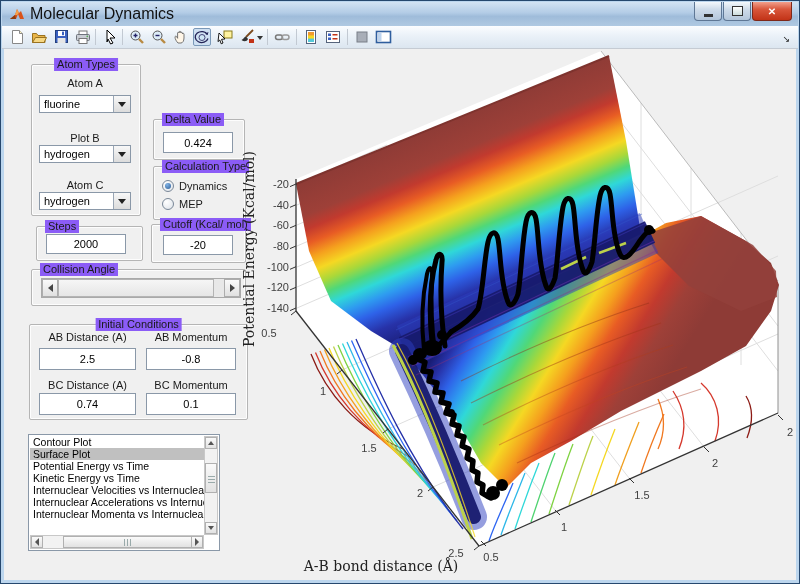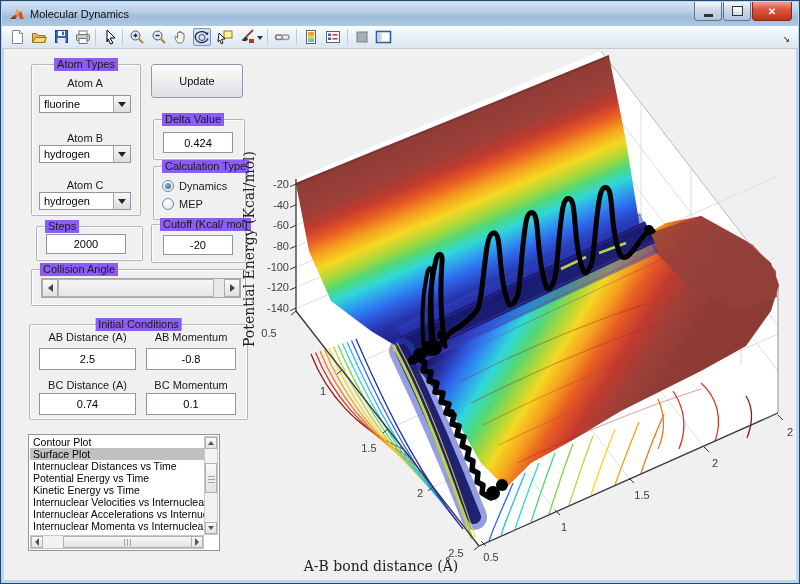--- a/index.html
+++ b/index.html
@@ -4,21 +4,21 @@
 <style>
   html,body{margin:0;padding:0;background:#888;}
   .app{position:relative;width:800px;height:584px;font-family:"Liberation Sans",sans-serif;
        background:#F0F0F0;overflow:hidden;border:1px solid #26486E;box-sizing:border-box;
        box-shadow:inset 0 0 0 3px #BCD6EE;}
   
   .titlebar{position:absolute;left:1px;top:1px;right:1px;height:24px;
     background:linear-gradient(#D3E3F3,#B3CCE6 45%,#9FBCDA 60%,#AFC9E2);
     display:flex;align-items:center;}
   .mlicon{width:16px;height:16px;margin:0 5px 0 7px;}
-  .title-text{font-size:11px;color:#111;}
+  .title-text{font-size:16px;color:#111;}
   .winbtns{position:absolute;right:6px;top:0;display:flex;}
   .wbtn{width:28px;height:19px;border:1px solid #5E7795;border-top:none;
     border-radius:0 0 4px 4px;background:linear-gradient(#F4F8FC,#CFDCEA 40%,#B3C6DA);
     display:flex;align-items:center;justify-content:center;margin-left:1px;
     font-size:10px;color:#222;box-sizing:border-box;}
   .wbtn.close{width:40px;background:linear-gradient(#F2A08C,#D9573C 40%,#C23317);
     border-color:#7E2819;color:#fff;font-weight:bold;}
   .glyph-min{width:9px;height:3px;background:#333;margin-top:8px;}
   .glyph-max{width:9px;height:8px;border:1px solid #333;background:linear-gradient(#fff,#cdd);}
   
@@ -217,36 +217,35 @@
   <div class="grp" style="left:30px;top:63px;width:108px;height:150px">
     <span class="lg c">Atom Types</span>
   </div>
   <div class="lbl" style="left:30px;top:76px;width:108px">Atom A</div>
   <div class="dd" style="left:38px;top:94px;width:92px">
     <span class="tx">fluorine</span>
     <span class="db">
         <span class="tri-d"></span>
       </span>
   </div>
-  <div class="lbl" style="left:30px;top:131px;width:108px">Atom B</div>
+  <div class="lbl" style="left:30px;top:131px;width:108px">Plot B</div>
   <div class="dd" style="left:38px;top:144px;width:92px">
     <span class="tx">hydrogen</span>
     <span class="db">
         <span class="tri-d"></span>
       </span>
   </div>
   <div class="lbl" style="left:30px;top:178px;width:108px">Atom C</div>
   <div class="dd" style="left:38px;top:191px;width:92px">
     <span class="tx">hydrogen</span>
     <span class="db">
         <span class="tri-d"></span>
       </span>
   </div>
 
-  <div class="btn" style="left:150px;top:63px;width:90px;height:32px">Update</div>
 
   <div class="grp" style="left:152px;top:118px;width:90px;height:39px">
     <span class="lg">Delta Value</span>
   </div>
   <div class="fld" style="left:162px;top:131px;width:70px;height:21px">0.424</div>
 
   <div class="grp" style="left:152px;top:165px;width:91px;height:52px">
     <span class="lg">Calculation Type</span>
   </div>
   <div class="radio sel" style="left:161px;top:179px"></div>
@@ -286,21 +285,20 @@
   <div class="fld" style="left:145px;top:347px;width:90px;height:22px">-0.8</div>
   <div class="lbl" style="left:38px;top:378px;width:97px">BC Distance (A)</div>
   <div class="lbl" style="left:145px;top:378px;width:90px">BC Momentum</div>
   <div class="fld" style="left:38px;top:392px;width:97px;height:22px">0.74</div>
   <div class="fld" style="left:145px;top:392px;width:90px;height:22px">0.1</div>
 
   <div class="listbox" style="left:27px;top:433px;width:192px;height:117px">
     <div style="position:absolute;left:1px;top:1px;right:15px;bottom:15px;overflow:hidden">
       <div class="lrow">Contour Plot</div>
       <div class="lrow sel">Surface Plot</div>
-      <div class="lrow">Internuclear Distances vs Time</div>
       <div class="lrow">Potential Energy vs Time</div>
       <div class="lrow">Kinetic Energy vs Time</div>
       <div class="lrow">Internuclear Velocities vs Internuclear Distance</div>
       <div class="lrow">Internuclear Accelerations vs Internuclear Dista</div>
       <div class="lrow">Internuclear Momenta vs Internuclear Distance</div>
     </div>
     <div class="vscroll" style="right:1px;top:1px;bottom:15px">
       <div class="sbsq" style="left:0;top:0;width:12px;height:12px">
           <span class="tri-u"></span>
         </div>

